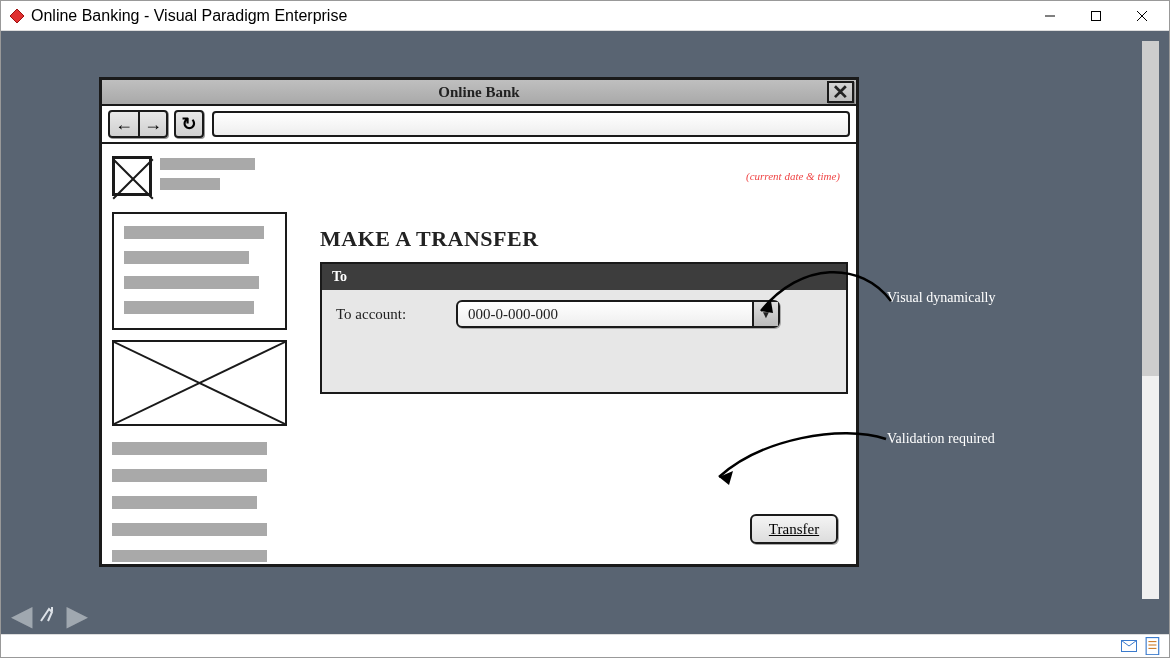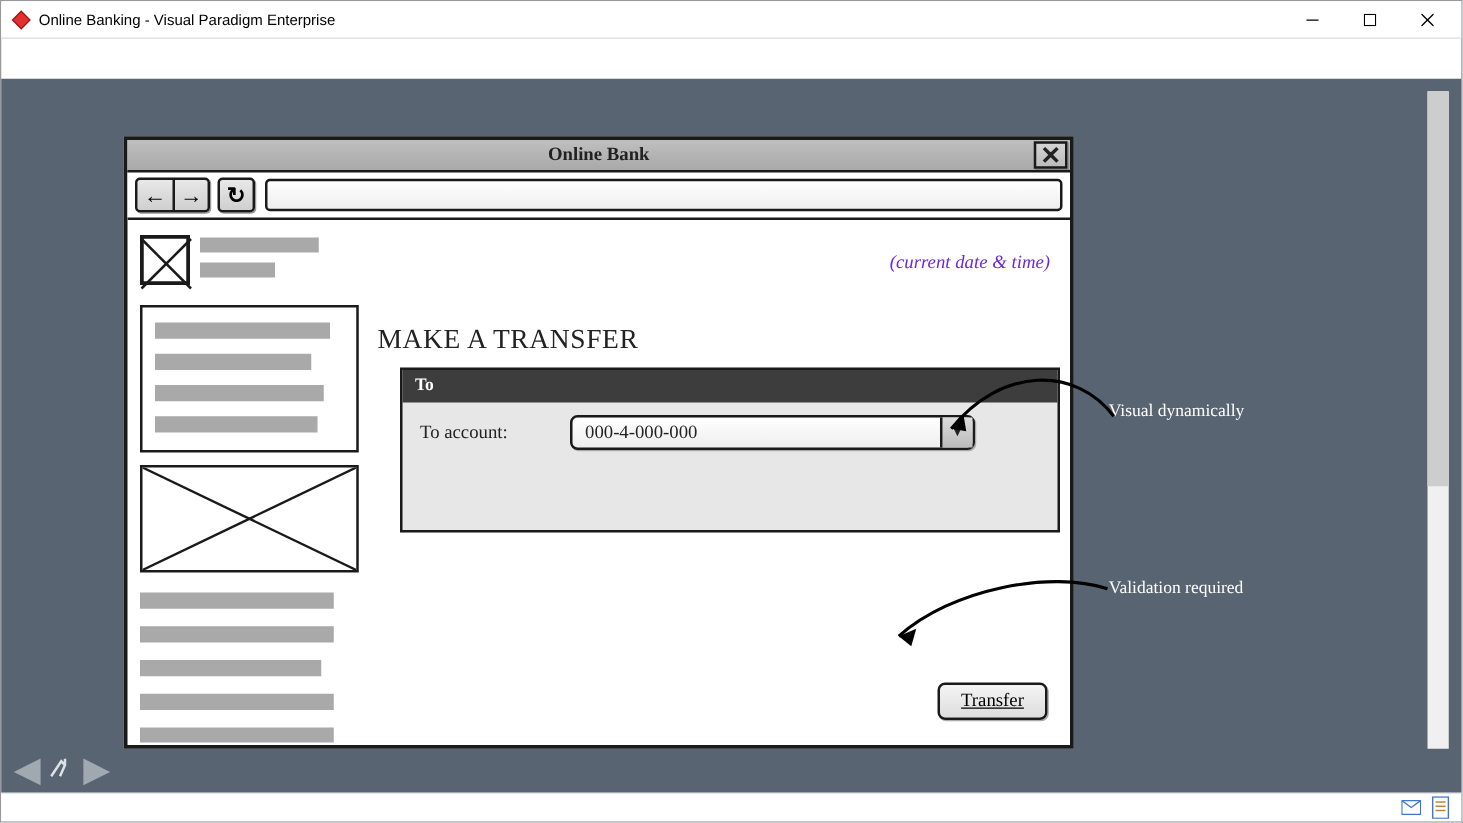--- a/index.html
+++ b/index.html
@@ -1,23 +1,23 @@
 <!DOCTYPE html>
 <html><head>
 <meta charset="utf-8">
 <style>
   * { box-sizing: border-box; margin: 0; padding: 0; }
   html, body { width: 1170px; height: 658px; overflow: hidden; font-family: "Segoe UI", sans-serif; background: #fff; }
   .app-window { width: 1170px; height: 658px; display: flex; flex-direction: column; border: 1px solid #999; }
-  .titlebar { height: 30px; background: #fff; display: flex; align-items: center; padding: 0 4px 0 8px; font-size: 12px; color: #000; border-bottom: 1px solid #ddd; }
+  .titlebar { height: 30px; background: #fff; display: flex; align-items: center; padding: 0 4px 0 8px; font-size: 16px; color: #000; border-bottom: 1px solid #ddd; }
   .titlebar .logo { width: 16px; height: 16px; margin-right: 6px; }
   .titlebar .title-text { flex: 1; }
   .titlebar .win-btn { width: 46px; height: 29px; display: flex; align-items: center; justify-content: center; font-size: 10px; color: #333; }
   .titlebar .win-btn svg { width: 10px; height: 10px; }
-  .canvas-area { flex: 1; background: #596472; position: relative; margin-top: 32px; }
+  .canvas-area { flex: 1; background: #596472; position: relative; }
   .scrollbar-track { position: absolute; top: 10px; right: 10px; bottom: 35px; width: 17px; background: #f0f0f0; }
   .scrollbar-thumb { position: absolute; top: 0; left: 0; right: 0; height: 60%; background: #cdcdcd; }
   .bottom-nav { position: absolute; left: 10px; bottom: 2px; display: flex; gap: 6px; align-items: center; color: #bbb; }
   .bottom-nav .arrow { font-size: 28px; color: #a0a8b0; }
   .bottom-nav .bolt { font-size: 14px; color: #dde2e8; }
   .status-bar { height: 23px; background: #fff; border-top: 1px solid #ddd; display: flex; align-items: center; justify-content: flex-end; padding: 0 8px; gap: 8px; }
   .status-icon { width: 16px; height: 16px; display: flex; align-items: center; justify-content: center; }
 
   
   .wire-browser { position: absolute; left: 98px; top: 46px; width: 760px; height: 490px; background: #fff; border: 3px solid #1a1a1a; font-family: "Comic Sans MS", cursive; }
@@ -31,37 +31,37 @@
   .addr-bar { flex: 1; height: 26px; border: 2px solid #1a1a1a; border-radius: 4px; background: linear-gradient(#fff,#eee); margin-left: 2px; }
   .wire-content { position: relative; height: calc(100% - 66px); overflow: hidden; }
 
   .avatar-box { position: absolute; left: 10px; top: 12px; width: 40px; height: 40px; border: 3px solid #1a1a1a; background: #fff; }
   .avatar-box::before, .avatar-box::after { content: ''; position: absolute; background: #1a1a1a; }
   .avatar-box::before { width: 2px; height: 56px; left: 17px; top: -8px; transform: rotate(45deg); }
   .avatar-box::after { width: 2px; height: 56px; left: 17px; top: -8px; transform: rotate(-45deg); }
   .ph-line { position: absolute; height: 12px; background: #a9a9a9; }
   .ph-name1 { left: 58px; top: 14px; width: 95px; }
   .ph-name2 { left: 58px; top: 34px; width: 60px; }
-  .dt-label { position: absolute; right: 16px; top: 26px; font-style: italic; font-size: 15px; color: #6d28d9; }
+  .dt-label { position: absolute; right: 16px; top: 26px; font-style: italic; font-size: 11px; color: #ef4444; }
 
   .sidebar-box { position: absolute; left: 10px; top: 68px; width: 175px; height: 118px; border: 2px solid #1a1a1a; background: #fff; }
   .sidebar-box .ph-line { position: static; display: block; margin: 12px 10px 0 10px; height: 13px; }
   .sidebar-box .ph-line:nth-child(1){ width: 140px; }
   .sidebar-box .ph-line:nth-child(2){ width: 125px; }
   .sidebar-box .ph-line:nth-child(3){ width: 135px; }
   .sidebar-box .ph-line:nth-child(4){ width: 130px; }
 
   .img-box { position: absolute; left: 10px; top: 196px; width: 175px; height: 86px; border: 2px solid #1a1a1a; background: #fff; }
   .img-box svg { width: 100%; height: 100%; }
 
   .lines-below { position: absolute; left: 10px; top: 298px; }
   .lines-below .ph-line { position: static; display: block; margin-bottom: 14px; width: 155px; height: 13px; }
   .lines-below .ph-line:nth-child(3){ width: 145px; }
 
-  .main-heading { position: absolute; left: 200px; top: 82px; font-size: 22px; font-weight: normal; letter-spacing: 0.5px; color: #222; }
+  .main-heading { position: absolute; left: 218px; top: 82px; font-size: 22px; font-weight: bold; letter-spacing: 0.5px; color: #222; }
 
   .panel { position: absolute; left: 218px; width: 528px; border: 2px solid #1a1a1a; background: #e7e7e7; }
   .panel-to { top: 118px; height: 132px; }
   .panel-amt { top: 262px; height: 94px; }
   .panel-head { height: 26px; background: #3d3d3d; color: #fff; display: flex; align-items: center; padding: 0 10px; font-size: 14px; font-weight: bold; }
   .panel-body { padding: 10px 14px; color: #222; font-size: 15px; }
   .row { display: flex; align-items: center; margin-bottom: 12px; }
   .row .lbl { width: 110px; }
   .radio { width: 16px; height: 16px; border: 2px solid #1a1a1a; border-radius: 50%; margin: 0 6px 0 10px; display: inline-flex; align-items: center; justify-content: center; background: #fff; }
   .radio.sel::after { content: ''; width: 8px; height: 8px; background: #1a1a1a; border-radius: 50%; }
@@ -153,21 +153,21 @@
         </div>
 
         <div class="main-heading">MAKE A TRANSFER</div>
 
         <div class="panel panel-to">
           <div class="panel-head">To</div>
           <div class="panel-body">
             <div class="row">
               <span class="lbl">To account:</span>
               <div class="dropdown">
-                <span class="dd-text">000-4-000-000</span>
+                <span class="dd-text">000-0-000-000</span>
                 <div class="dd-btn">▼</div>
               </div>
             </div>
           </div>
         </div>
 
 
         <div class="transfer-btn">Transfer</div>
       </div>
     </div>

